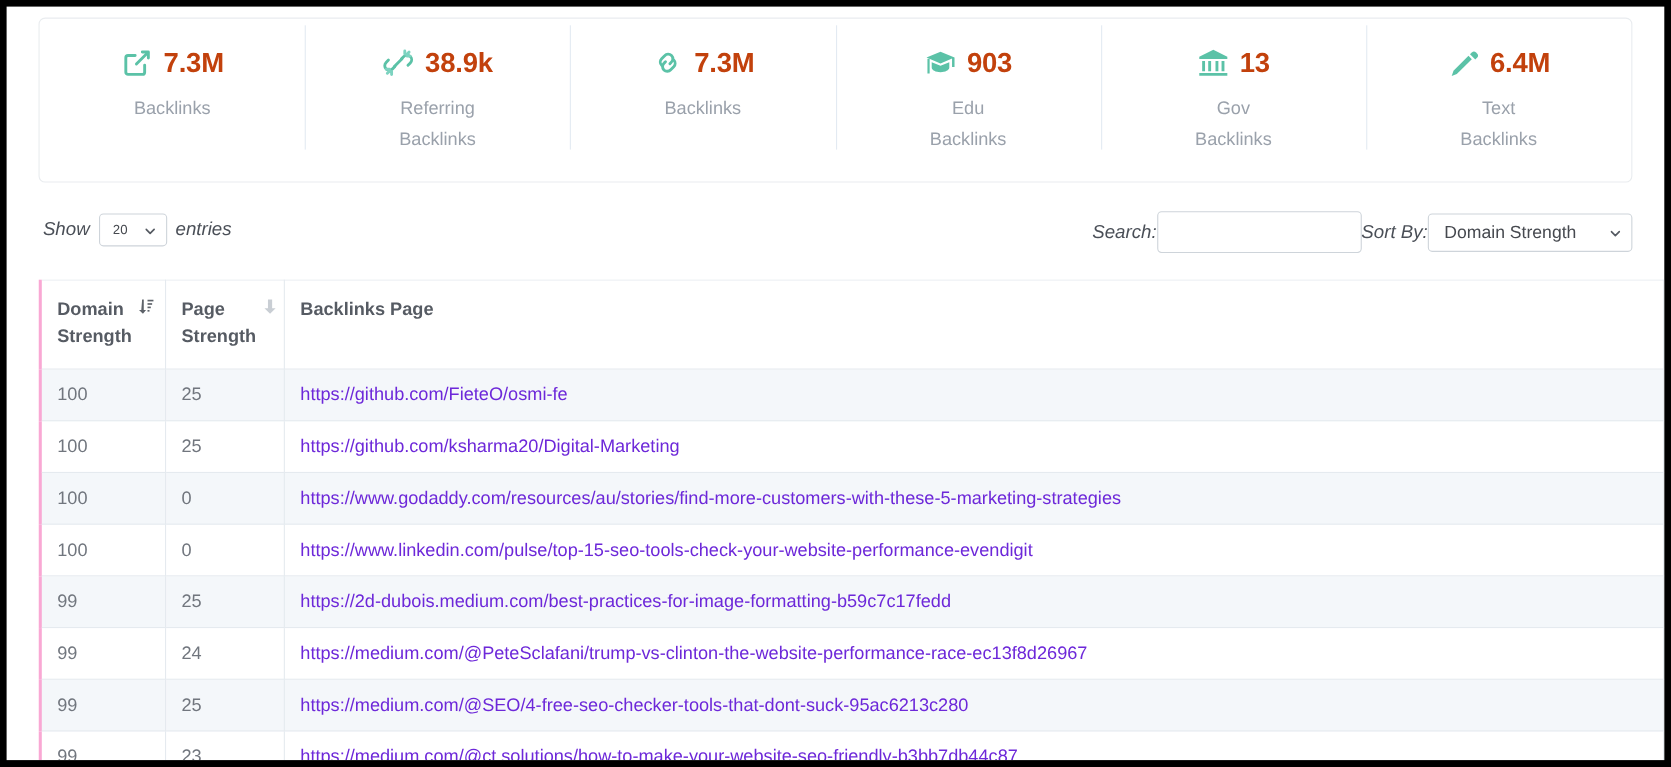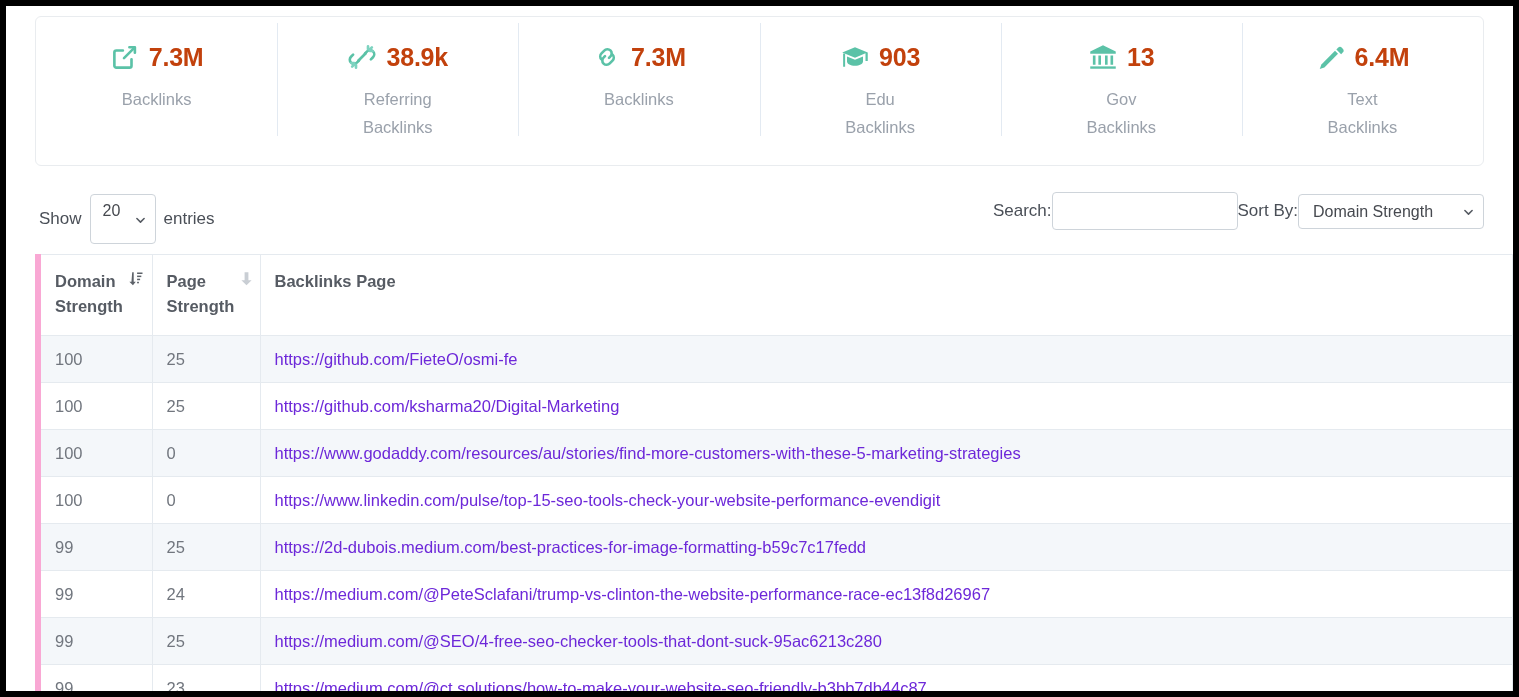--- a/index.html
+++ b/index.html
@@ -81,41 +81,41 @@
     color: #4a4f57;
   }
   .sel {
     appearance: none;
     -webkit-appearance: none;
     border: 1px solid #ced4da;
     border-radius: 4px;
     background: #ffffff;
     color: #46494f;
     font-family: "Liberation Sans", sans-serif;
-    font-size: 16px;
-    padding: 7px 34px 24px 12px;
+    font-size: 12px;
+    padding: 7px 34px 7px 12px;
     outline: none;
   }
   .sel-wrap { position: relative; display: inline-block; }
   .sel-wrap .chev {
     position: absolute;
     right: 11px; top: 50%;
     margin-top: -3px;
     width: 9px; height: 9px;
     pointer-events: none;
   }
   .sel-wrap .chev svg { display: block; }
 
   .right-group {
     position: absolute;
     right: 0px; top: 6px;
     display: flex;
     align-items: center;
   }
-  .lbl { font-size: 17px; color: #4a4f57; }
+  .lbl { font-size: 17px; color: #4a4f57; font-style: italic; }
   .search-input {
     width: 186px;
     height: 38px;
     border: 1px solid #ced4da;
     border-radius: 4px;
     background: #fff;
     font-family: "Liberation Sans", sans-serif;
     font-size: 15px;
     padding: 4px 10px;
     outline: none;
@@ -134,21 +134,21 @@
   table {
     border-collapse: collapse;
     width: 1478px;
     table-layout: fixed;
   }
   th, td {
     border: 1px solid #e5eaef;
     border-left: none;
     text-align: left;
   }
-  th:first-child, td:first-child { border-left: 6px solid #f9a8d4; }
+  th:first-child, td:first-child { border-left: 3px solid #f9a8d4; }
 
   thead th {
     vertical-align: top;
     padding: 14px 14px 16px 14px;
     font-size: 16.5px;
     font-weight: bold;
     color: #565b63;
     line-height: 25px;
     background: #ffffff;
     border-top: 1px solid #e5eaef;

